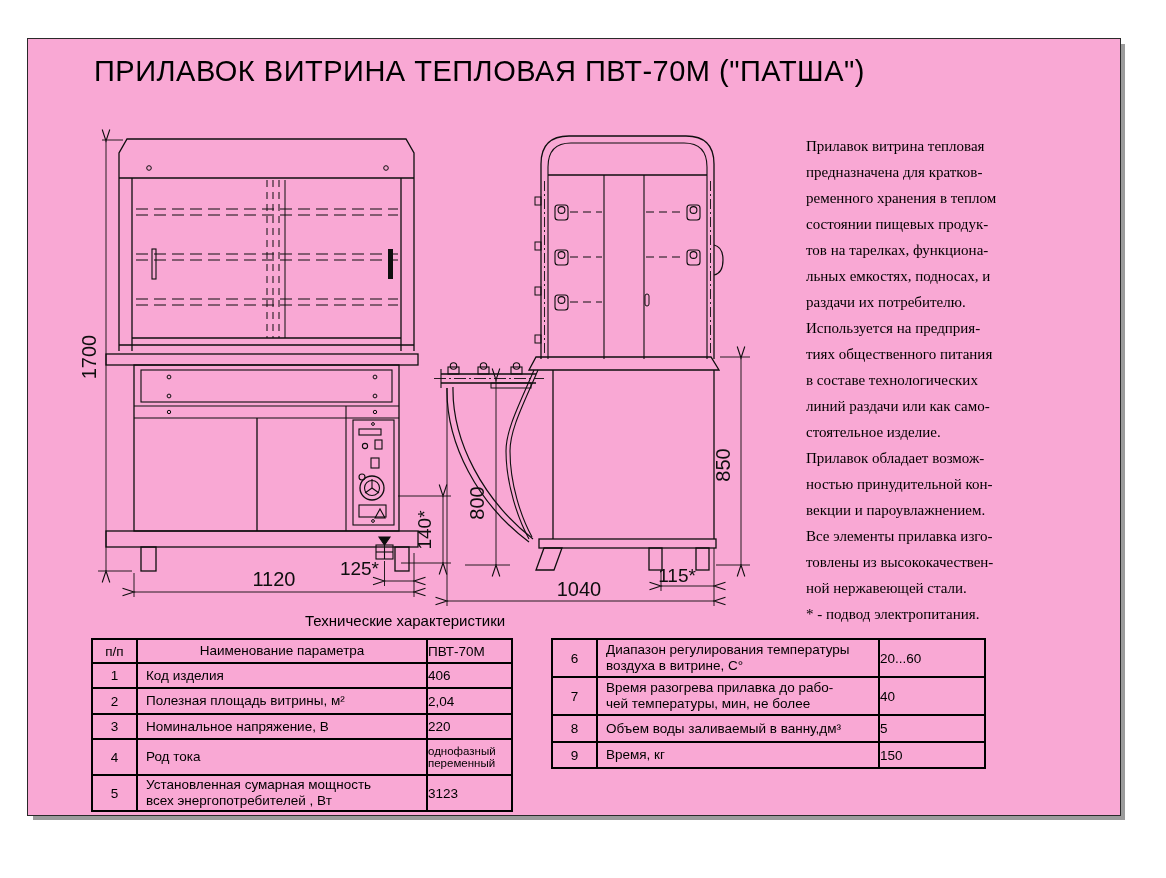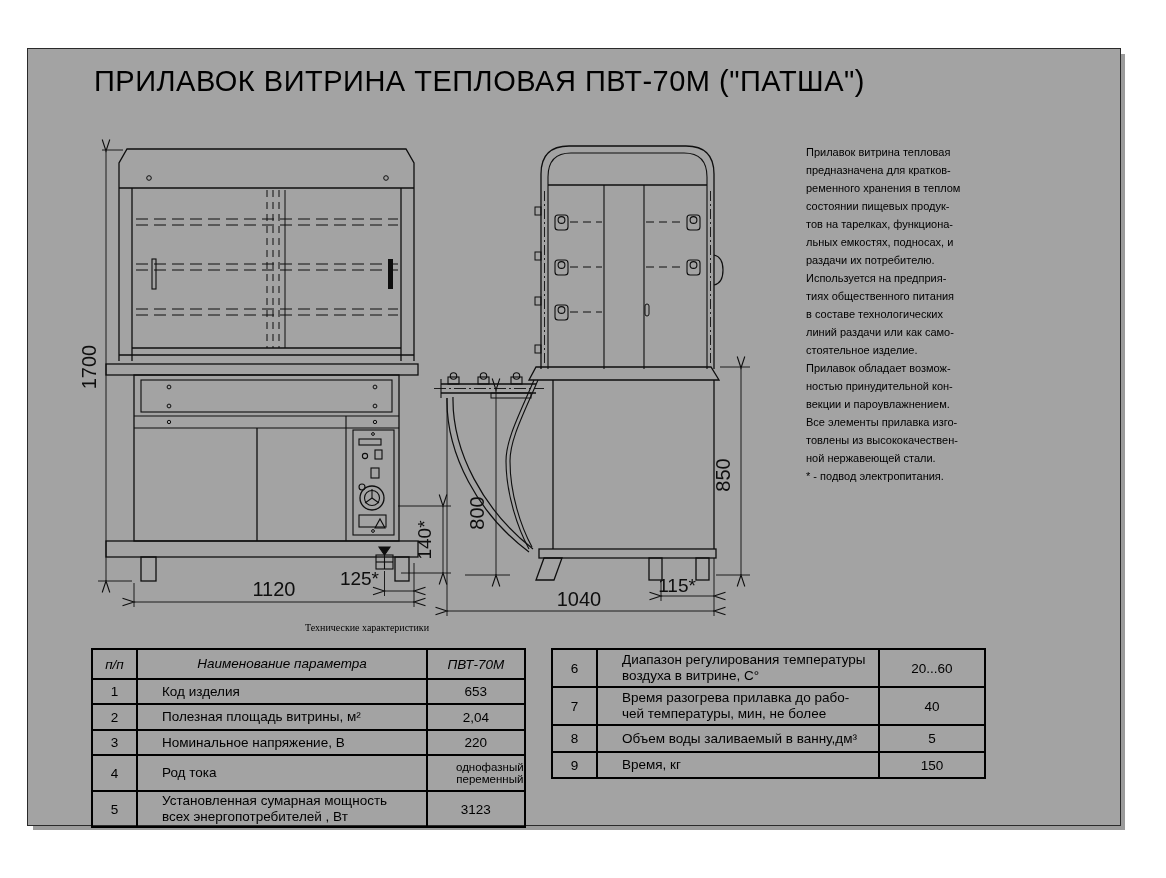--- a/index.html
+++ b/index.html
@@ -1,33 +1,33 @@
 <!DOCTYPE html>
 <html><head>
 <meta charset="utf-8">
 <style>
   html,body{margin:0;padding:0;background:#fff;}
   body{width:1166px;height:878px;position:relative;font-family:"Liberation Sans",sans-serif;color:#000;}
-  .sheet{position:absolute;left:27px;top:48px;width:1092px;height:776px;background:#a3a3a3;
+  .sheet{position:absolute;left:27px;top:38px;width:1092px;height:776px;background:#f9a8d4;
          border:1px solid #2a2a2a;box-shadow:5px 5px 0 -1px #9b9b9b;}
   .title{position:absolute;left:66px;top:16px;font-size:29px;letter-spacing:.5px;white-space:nowrap;}
   .drawing{position:absolute;left:0;top:0;}
-  .descr{position:absolute;left:778px;top:94px;width:245px;font-size:11px;line-height:18px;white-space:pre-line;}
-  .tbl-caption{position:absolute;left:277px;top:573px;font-size:10px;font-family:Liberation Serif, serif;}
+  .descr{position:absolute;left:778px;top:94px;width:245px;font-size:15px;line-height:26px;white-space:pre-line;font-family:Liberation Serif, serif;}
+  .tbl-caption{position:absolute;left:277px;top:573px;font-size:15px;}
   table{border-collapse:collapse;table-layout:fixed;font-size:13.5px;}
   td{border:2px solid #000;padding:0 0 0 0;overflow:hidden;}
   td.num{text-align:center;}
-  td.nm{padding-left:24px;white-space:pre-line;line-height:16px;}
-  td.val{text-align:center;line-height:15px;}
-  td.val.small{font-size:11.5px;line-height:12px;padding-left:28px;}
+  td.nm{padding-left:8px;white-space:pre-line;line-height:16px;}
+  td.val{line-height:15px;}
+  td.val.small{font-size:11.5px;line-height:12px;}
   .tbl-left{position:absolute;left:63px;top:599px;}
   .tbl-right{position:absolute;left:523px;top:599px;}
   .tbl-left col.c1{width:45px;} .tbl-left col.c2{width:290px;} .tbl-left col.c3{width:85px;}
   .tbl-right col.c1{width:45px;} .tbl-right col.c2{width:282px;} .tbl-right col.c3{width:106px;}
-  tr.h24{height:30px;font-style:italic;} tr.h25{height:25px;} tr.h26{height:26px;} tr.h27{height:27px;}
+  tr.h24{height:24px;} tr.h25{height:25px;} tr.h26{height:26px;} tr.h27{height:27px;}
   tr.h36{height:36px;} tr.h38{height:38px;}
   svg text{font-family:"Liberation Sans",sans-serif;fill:#0e0e0e;}
 </style>
 </head>
 <body>
 
 <div class="sheet">
 
   <div class="title">ПРИЛАВОК ВИТРИНА ТЕПЛОВАЯ ПВТ-70М ("ПАТША")</div>
 
@@ -271,21 +271,21 @@
       </colgroup>
     <tbody>
         <tr class="h24">
       <td class="num">п/п</td>
       <td class="nm" style="text-align:center;padding-left:0">Наименование параметра</td>
       <td class="val">ПВТ-70М</td>
     </tr>
     <tr class="h25">
       <td class="num">1</td>
       <td class="nm">Код изделия</td>
-      <td class="val">653</td>
+      <td class="val">406</td>
     </tr>
     <tr class="h26">
       <td class="num">2</td>
       <td class="nm">Полезная площадь витрины, м²</td>
       <td class="val">2,04</td>
     </tr>
     <tr class="h25">
       <td class="num">3</td>
       <td class="nm">Номинальное напряжение, В</td>
       <td class="val">220</td>

